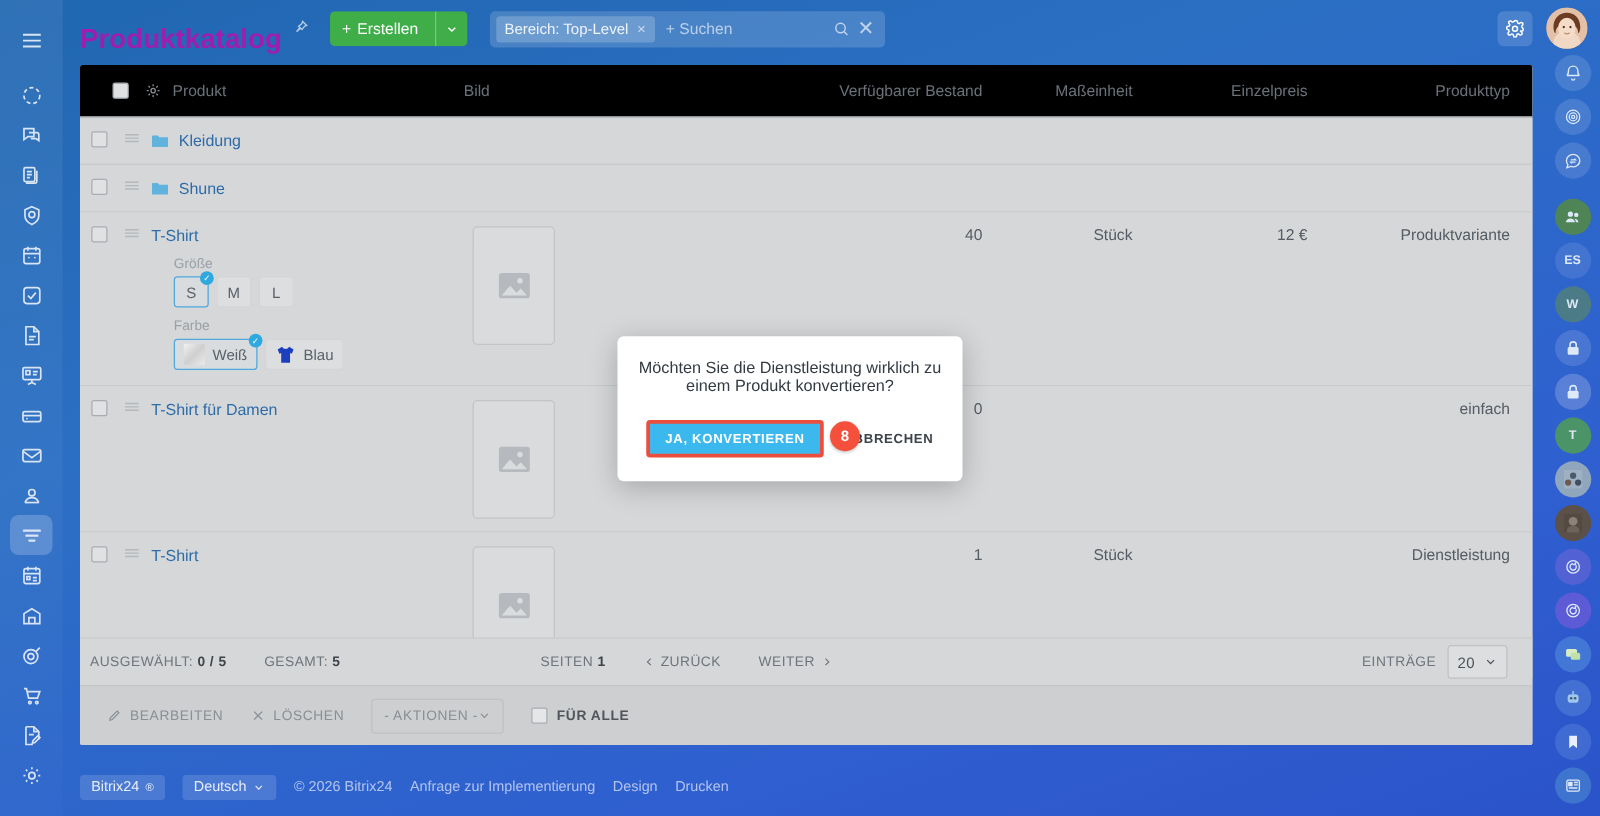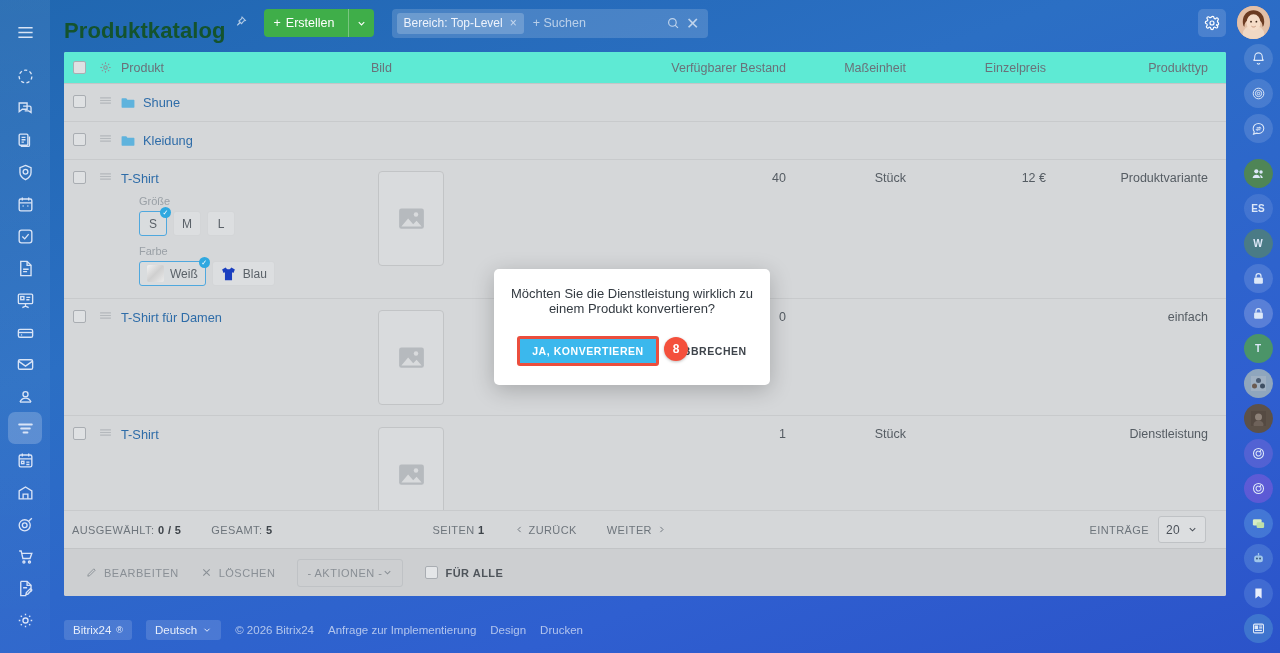--- a/index.html
+++ b/index.html
@@ -47,21 +47,21 @@
   .rr svg { width: 15px; height: 15px; }
   .rr-sep { width: 22px; height: 1px; background: rgba(255,255,255,.18); margin: 3px 0 7px; }
 
   
   #header {
     position: absolute; left: 50px; top: 0; right: 44px; height: 46px;
     display: flex; align-items: center; padding-left: 14px;
     z-index: 4;
   }
   #page-title {
-    color: #14532d; font-size: 22px; font-weight: bold; letter-spacing: .1px; margin-top: 16px;
+    color: #a21caf; font-size: 22px; font-weight: bold; letter-spacing: .1px; margin-top: 16px;
   }
   #pin-icon { color: rgba(255,255,255,.65); margin-left: 8px; font-size: 12px; }
   #create-group {
     display: flex; margin-left: 17px; height: 28px;
     border-radius: 4px; overflow: hidden;
   }
   #create-button {
     background: #3fae49; color: #fff; font-size: 12.5px;
     padding: 0 13px 0 10px; display: flex; align-items: center; gap: 5px;
     border: none; cursor: pointer; font-family: inherit; height: 28px;
@@ -100,24 +100,24 @@
     background: #c79d86;
   }
 
   
   #panel {
     position: absolute; left: 64px; top: 52px; width: 1162px; height: 544px;
     background: #d5d7d9; border-radius: 2px;
     overflow: hidden;
   }
   #grid-header {
-    display: flex; height: 32px; align-items: center;
-    background: #5eead4;
+    display: flex; height: 42px; align-items: center;
+    background: #000000;
     border-bottom: 1px solid #c4c6c8;
-    font-size: 12.5px; color: #6a7179;
+    font-size: 12.5px; color: #6a7179; padding-left: 17px;
   }
   .cell-chk { width: 30px; display: flex; justify-content: center; flex: none; }
   .cell-drag { width: 22px; display: flex; justify-content: center; flex: none; }
   .cell-name { flex: 1 1 auto; padding-left: 5px; }
   .cell-img  { width: 240px; flex: none; }
   .cell-stock{ width: 175px; flex: none; text-align: right; }
   .cell-unit { width: 120px; flex: none; text-align: right; }
   .cell-price{ width: 140px; flex: none; text-align: right; }
   .cell-type { width: 180px; flex: none; text-align: right; padding-right: 18px; }
 
@@ -470,21 +470,21 @@
           </svg>
         </span>
     </div>
     <div class="cell-name">
       <div class="folder-line">
         <span class="folder-ico">
             <svg viewBox="0 0 24 20" fill="currentColor">
               <path d="M1 3a1 1 0 011-1h7l2 2.5h11a1 1 0 011 1V17a1 1 0 01-1 1H2a1 1 0 01-1-1z"></path>
             </svg>
           </span>
-        <span class="folder-name">Shune</span>
+        <span class="folder-name">Kleidung</span>
       </div>
     </div>
     <div class="cell-img"></div>
     <div class="cell-stock"></div>
     <div class="cell-unit"></div>
     <div class="cell-price"></div>
     <div class="cell-type"></div>
   </div>
 
   <div class="row row-pad">
@@ -498,21 +498,21 @@
           </svg>
         </span>
     </div>
     <div class="cell-name">
       <div class="folder-line">
         <span class="folder-ico">
             <svg viewBox="0 0 24 20" fill="currentColor">
               <path d="M1 3a1 1 0 011-1h7l2 2.5h11a1 1 0 011 1V17a1 1 0 01-1 1H2a1 1 0 01-1-1z"></path>
             </svg>
           </span>
-        <span class="folder-name">Kleidung</span>
+        <span class="folder-name">Shune</span>
       </div>
     </div>
     <div class="cell-img"></div>
     <div class="cell-stock"></div>
     <div class="cell-unit"></div>
     <div class="cell-price"></div>
     <div class="cell-type"></div>
   </div>
 
   <div class="row" style="padding-top:11px;padding-bottom:12px;">

